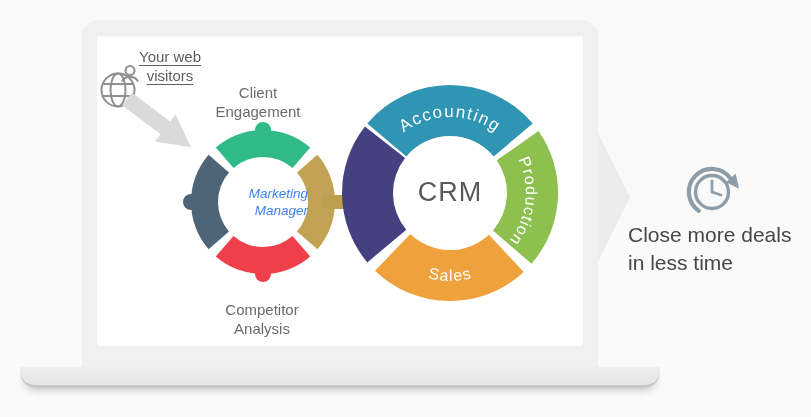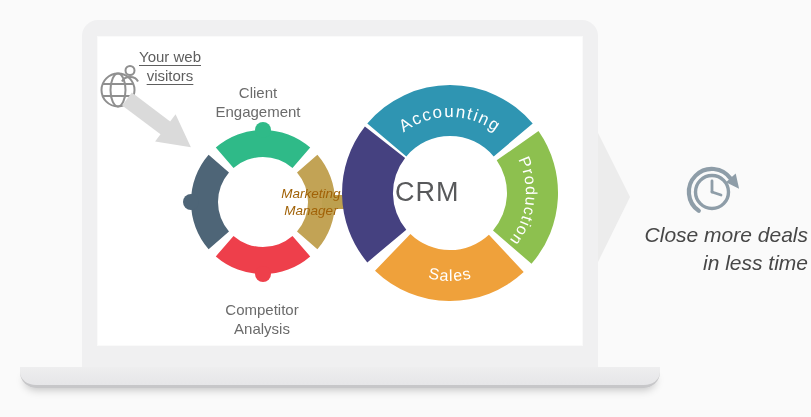--- a/index.html
+++ b/index.html
@@ -54,42 +54,41 @@
     color: #5e5e5e;
     text-decoration: underline;
     text-underline-offset: 3px;
   }
   .client-label      { left: 198px; top: 83px;  width: 120px; }
   .leads-label       { left: 82px;  top: 189px; width: 120px; }
   .competitor-label  { left: 202px; top: 288px; width: 120px; margin-top: 12px; }
   .marketing-center {
     position: absolute;
     left: 218px; top: 185px; width: 90px;
-    text-align: center;
+    text-align: right;
     font-style: italic;
     font-size: 13.5px;
     line-height: 17px;
-    color: #a16207;
-    padding-left: 48px;
+    color: #3b82f6;
   }
   .crm-center {
     position: absolute;
     left: 395px; top: 177px; width: 110px;
+    text-align: center;
     font-size: 27px;
     letter-spacing: 1px;
     color: #58595b;
   }
   .tagline {
     position: absolute;
     left: 628px; top: 221px; width: 180px;
-    text-align: right;
+    text-align: left;
     font-size: 21px;
     line-height: 28px;
     color: #474747;
-    font-style: italic;
   }
   .ring-text {
     font-family: "Liberation Sans", sans-serif;
     fill: #ffffff;
   }
   .ring-text.accounting { font-size: 17px; letter-spacing: 1.5px; }
   .ring-text.production { font-size: 16px; letter-spacing: 1px; }
   .ring-text.sales      { font-size: 16px; letter-spacing: 1px; }
 </style>
 </head>

